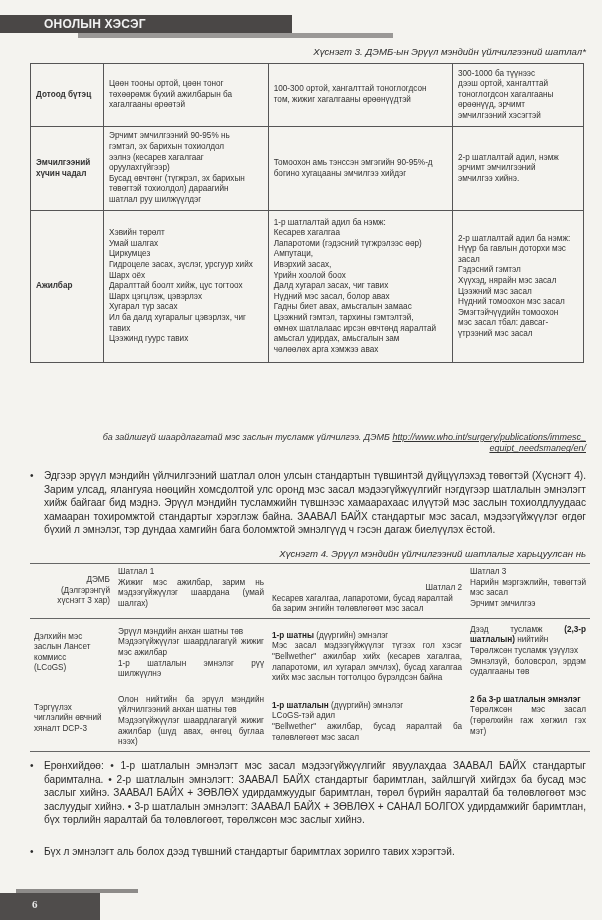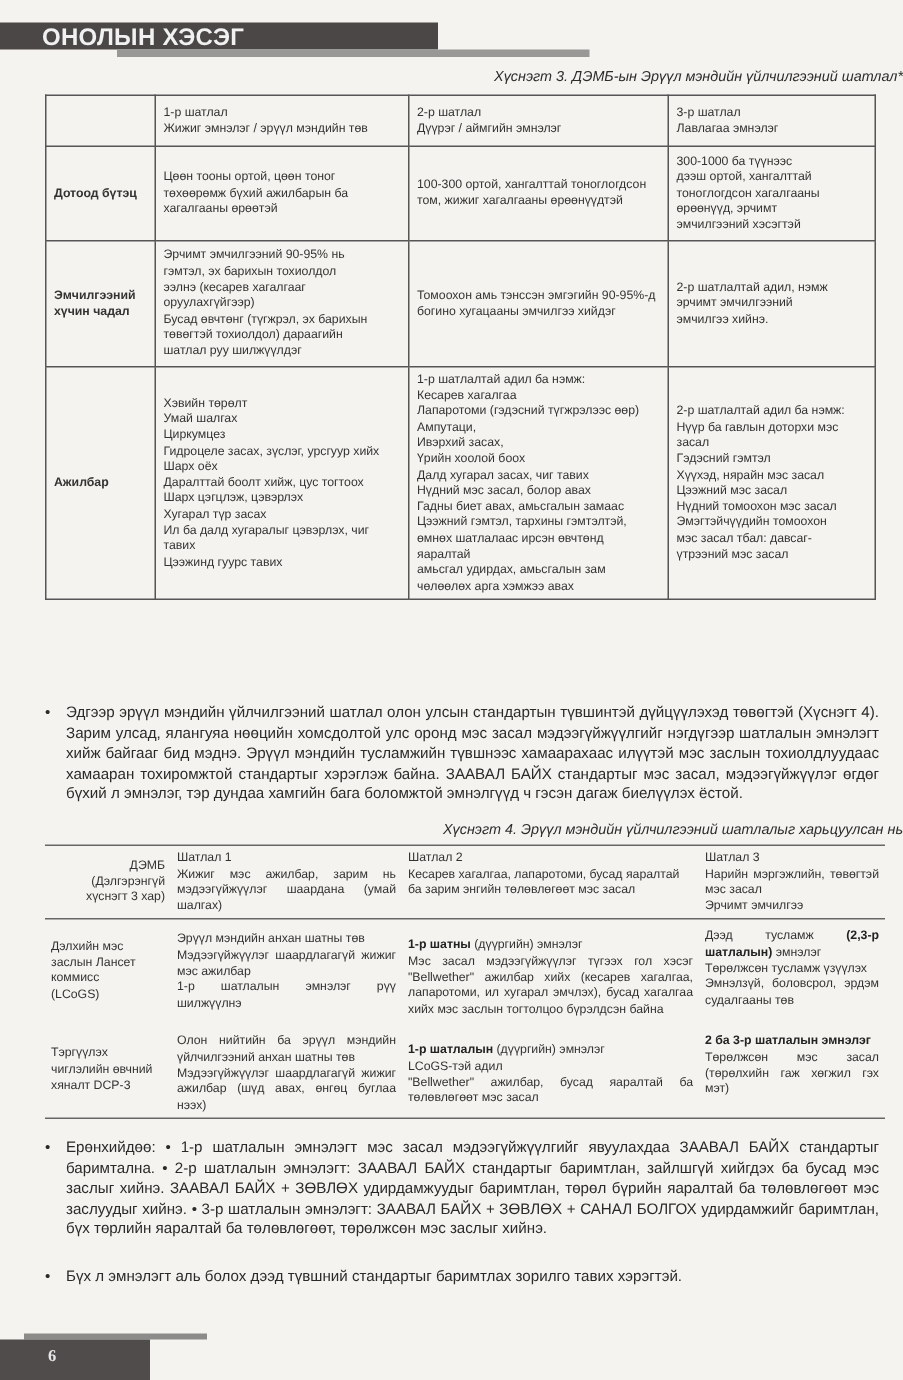--- a/index.html
+++ b/index.html
@@ -1,21 +1,21 @@
 <!DOCTYPE html>
 <html><head>
 <meta charset="utf-8">
 <style>
   html, body { margin:0; padding:0; }
   body { width:602px; height:920px; background:#f4f3ef; position:relative; overflow:hidden;
          font-family:"Liberation Sans", sans-serif; color:#2b2b2b; }
   .header-band { position:absolute; left:0; top:15px; width:292px; height:18px; background:#4a4746; }
   .header-band2 { position:absolute; left:78px; top:33px; width:315px; height:5px; background:#9a9896; }
-  .header-title { position:absolute; left:28px; top:17px; font-size:16px; font-weight:bold; color:#f1f1f1; letter-spacing:0.2px; }
-  .caption { position:absolute; right:0; font-size:9.6px; font-style:italic; color:#2c2c2c; }
+  .header-title { position:absolute; left:44px; top:17px; font-size:12px; font-weight:bold; color:#f1f1f1; letter-spacing:0.2px; }
+  .caption { position:absolute; right:16px; font-size:9.6px; font-style:italic; color:#2c2c2c; }
   table { border-collapse:collapse; position:absolute; font-size:8.2px; line-height:10.6px; color:#333; }
   .t3 { left:30px; top:63px; width:554px; }
   .t3 td { border:1px solid #555; padding:3px 5px; vertical-align:middle; }
   .t3 td.rowhead { width:62px;font-weight:bold; }
   .t3 td.c1 { width:158px; }
   .t3 td.c2 { width:162px; }
   .t4 { left:30px; top:563px; width:560px; }
   .t4 td { padding:3px 4px; vertical-align:top; }
   .t4 tr.head td { border-bottom:1px solid #666; }
   .t4 tr.last td { border-bottom:1px solid #666; }
@@ -34,35 +34,20 @@
 </head>
 <body>
 
 <div class="header-band"></div>
 <div class="header-band2"></div>
 <div class="header-title">ОНОЛЫН ХЭСЭГ</div>
 
 <div class="caption" style="top:46px;">Хүснэгт 3. ДЭМБ-ын Эрүүл мэндийн үйлчилгээний шатлал*</div>
 <table class="t3">
   <tbody>
-      <tr style="height:34px;">
-    <td class="rowhead"></td>
-    <td class="c1">
-      <span class="line">1-р шатлал</span>
-      <span class="line">Жижиг эмнэлэг / эрүүл мэндийн төв</span>
-    </td>
-    <td class="c2">
-      <span class="line">2-р шатлал</span>
-      <span class="line">Дүүрэг / аймгийн эмнэлэг</span>
-    </td>
-    <td>
-      <span class="line">3-р шатлал</span>
-      <span class="line">Лавлагаа эмнэлэг</span>
-    </td>
-  </tr>
   <tr style="height:63px;">
     <td class="rowhead">Дотоод бүтэц</td>
     <td>
       <span class="line">Цөөн тооны ортой, цөөн тоног</span>
       <span class="line">төхөөрөмж бүхий ажилбарын ба</span>
       <span class="line">хагалгааны өрөөтэй</span>
     </td>
     <td>
       <span class="line">100-300 ортой, хангалттай тоноглогдсон</span>
       <span class="line">том, жижиг хагалгааны өрөөнүүдтэй</span>
@@ -136,20 +121,22 @@
       <span class="line">Нүдний томоохон мэс засал</span>
       <span class="line">Эмэгтэйчүүдийн томоохон</span>
       <span class="line">мэс засал тбал: давсаг-</span>
       <span class="line">үтрээний мэс засал</span>
     </td>
   </tr>
 </tbody>
   </table>
 
 <div class="footnote">
+  <span class="line"><span>ба зайлшгүй шаардлагатай мэс заслын тусламж үйлчилгээ. ДЭМБ </span><a>http://www.who.int/surgery/publications/immesc_</a></span>
+  <span class="line"><a>equipt_needsmaneg/en/</a></span>
 </div>
 
 <div class="para" style="top:469px;">
   <span class="bullet">•</span>
   <span class="txt">Эдгээр эрүүл мэндийн үйлчилгээний шатлал олон улсын стандартын түвшинтэй дүйцүүлэхэд төвөгтэй (Хүснэгт 4). Зарим улсад, ялангуяа нөөцийн хомсдолтой улс оронд мэс засал мэдээгүйжүүлгийг нэгдүгээр шатлалын эмнэлэгт хийж байгааг бид мэднэ. Эрүүл мэндийн тусламжийн түвшнээс хамаарахаас илүүтэй мэс заслын тохиолдлуудаас хамааран тохиромжтой стандартыг хэрэглэж байна. ЗААВАЛ БАЙХ стандартыг мэс засал, мэдээгүйжүүлэг өгдөг бүхий л эмнэлэг, тэр дундаа хамгийн бага боломжтой эмнэлгүүд ч гэсэн дагаж биелүүлэх ёстой.</span>
 </div>
 
 <div class="caption" style="top:548px;text-align:center;">Хүснэгт 4. Эрүүл мэндийн үйлчилгээний шатлалыг харьцуулсан нь</div>
 <table class="t4" style="border-top:1px solid #666;">
   <tbody>
@@ -157,21 +144,21 @@
     <td style="width:76px; vertical-align:middle;text-align:right;">
       <span class="line">ДЭМБ</span>
       <span class="line">(Дэлгэрэнгүй</span>
       <span class="line">хүснэгт 3 хар)</span>
     </td>
     <td style="width:146px;" class="j">
       <span class="line">Шатлал 1</span>
       <span>Жижиг мэс ажилбар, зарим нь мэдээгүйжүүлэг шаардана (умай шалгах)</span>
     </td>
     <td style="width:190px;">
-      <span class="line" style="margin-top:0;">Шатлал 2</span>
+      <span class="line" style="margin-top:16px;text-align:right;">Шатлал 2</span>
       <span>Кесарев хагалгаа, лапаротоми, бусад яаралтай ба зарим энгийн төлөвлөгөөт мэс засал</span>
     </td>
     <td class="j">
       <span class="line">Шатлал 3</span>
       <span class="line">Нарийн мэргэжлийн, төвөгтэй мэс засал</span>
       <span class="line">Эрчимт эмчилгээ</span>
     </td>
   </tr>
   <tr>
     <td style="vertical-align:middle;">
@@ -183,21 +170,21 @@
     <td class="j" style="padding-top:8px;">
       <span class="line">Эрүүл мэндийн анхан шатны төв</span>
       <span class="line">Мэдээгүйжүүлэг шаардлагагүй жижиг мэс ажилбар</span>
       <span class="line">1-р шатлалын эмнэлэг рүү шилжүүлнэ</span>
     </td>
     <td class="j" style="padding-top:12px;">
       <span class="line"><b>1-р шатны</b><span> (дүүргийн) эмнэлэг</span></span>
       <span>Мэс засал мэдээгүйжүүлэг түгээх гол хэсэг "Bellwether" ажилбар хийх (кесарев хагалгаа, лапаротоми, ил хугарал эмчлэх), бусад хагалгаа хийх мэс заслын тогтолцоо бүрэлдсэн байна</span>
     </td>
     <td class="j" style="padding-top:6px;">
-      <span class="line"><span>Дээд тусламж </span><b>(2,3-р шатлалын)</b><span> эмнэлэг</span></span>
+      <span class="line"><span>Дээд тусламж </span><b>(2,3-р шатлалын)</b><span> нийтийн</span></span>
       <span class="line">Төрөлжсөн тусламж үзүүлэх</span>
       <span class="line">Эмнэлзүй, боловсрол, эрдэм судалгааны төв</span>
     </td>
   </tr>
   <tr class="last">
     <td style="vertical-align:middle;">
       <span class="line">Тэргүүлэх</span>
       <span class="line">чиглэлийн өвчний</span>
       <span class="line">хяналт DCP-3</span>
     </td>

